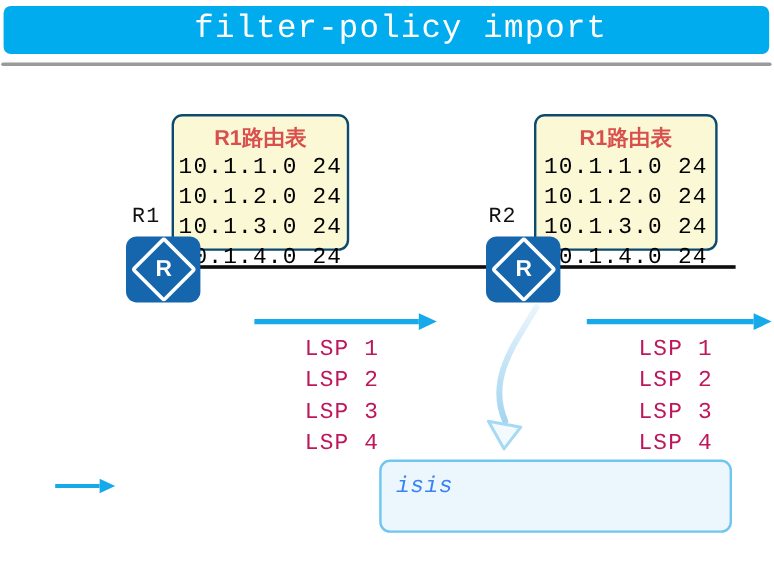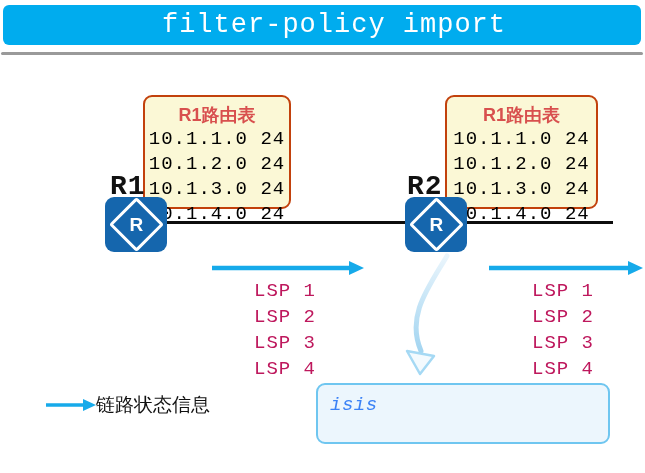--- a/index.html
+++ b/index.html
@@ -14,31 +14,31 @@
   .title-bar{
     left:3px;top:5px;width:638px;height:40px;background:#00ACEE;border-radius:6px;
     display:flex;align-items:center;justify-content:center;
   }
   .title-bar span{color:#ffffff;font-size:27px;letter-spacing:1px;margin-left:24px;}
 
   .divider{left:1px;top:52px;width:642px;height:3px;background:#9a9a9a;border-radius:3px;}
 
   
   .route-table{
-    background:#FBF8D6;border:2px solid #c2410c;border-radius:9px;
+    background:#FBF8D6;border:2px solid #0c4a6e;border-radius:9px;
     text-align:center;padding-top:6px;box-sizing:border-box;
   }
   .route-table .rt-title{color:#D8504E;font-weight:bold;font-size:18px;line-height:24px;font-family:"Liberation Sans",sans-serif;}
   .route-table .rt-row{color:#000000;font-size:19px;line-height:25px;letter-spacing:1px;text-align:center;}
 
   
   .link-line{left:137px;top:221px;width:476px;height:3px;background:#0d0d0d;}
 
   
-  .router-label{color:#111;font-size:28px;font-weight:bold;letter-spacing:1px;text-align:right;}
+  .router-label{color:#111;font-size:18px;font-weight:normal;letter-spacing:1px;text-align:right;}
   .router-icon{
     width:62px;height:55px;background:#1566AD;border-radius:9px;
     display:flex;align-items:center;justify-content:center;
     box-shadow:0 0 0 1px #12579400;
   }
   .diamond{
     width:33px;height:33px;border:3px solid #ffffff;border-radius:3px;
     transform:rotate(45deg);display:flex;align-items:center;justify-content:center;
   }
   .diamond span{
@@ -139,15 +139,14 @@
     <polygon points="22,128 9,105 36,110" fill="#F3FAFE" stroke="#A5D9F4" stroke-width="2.5" stroke-linejoin="round"></polygon>
   </svg>
 
   <div class="abs config-frame"></div>
   <div class="abs config-text"><span>isis</span><br><br></div>
 
   <svg class="abs" style="left:45px;top:397px;" width="52" height="16">
     <line x1="1" y1="8" x2="38" y2="8" stroke="#16AAEA" stroke-width="3.5"></line>
     <polygon points="38,2 51,8 38,14" fill="#16AAEA"></polygon>
   </svg>
-  <div class="abs legend-label" style="left:96px;top:394px;">链路状态信息</div>
 
 </div>
 
 </body></html>

